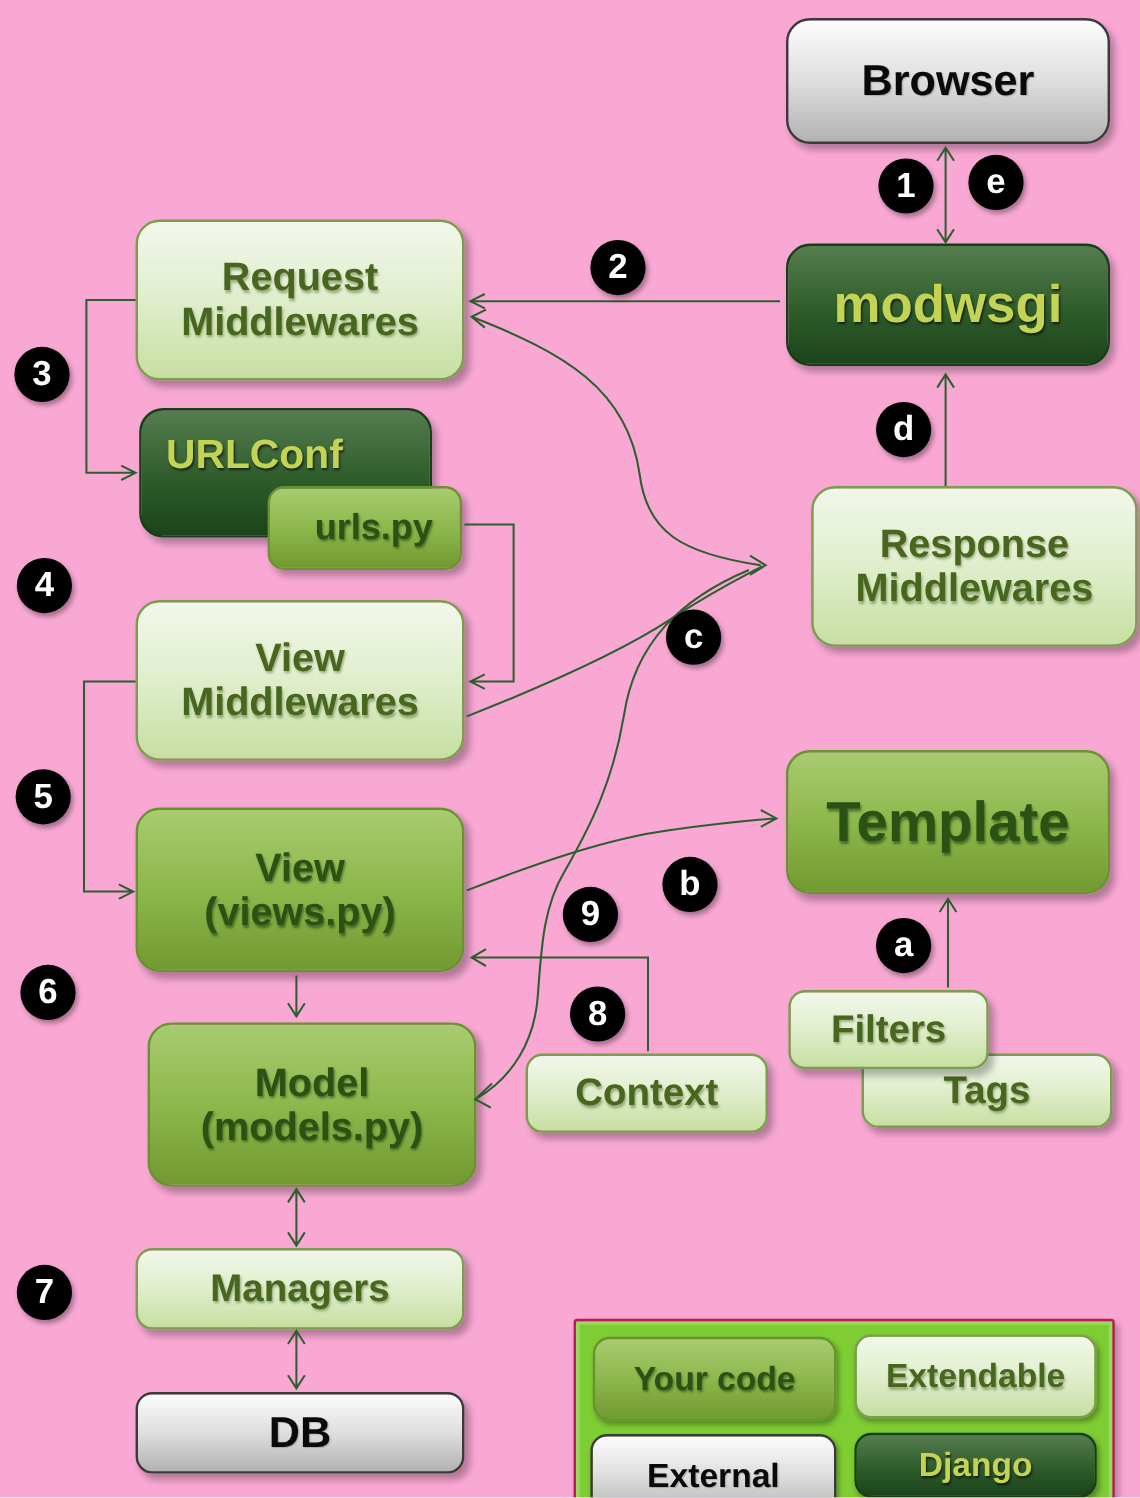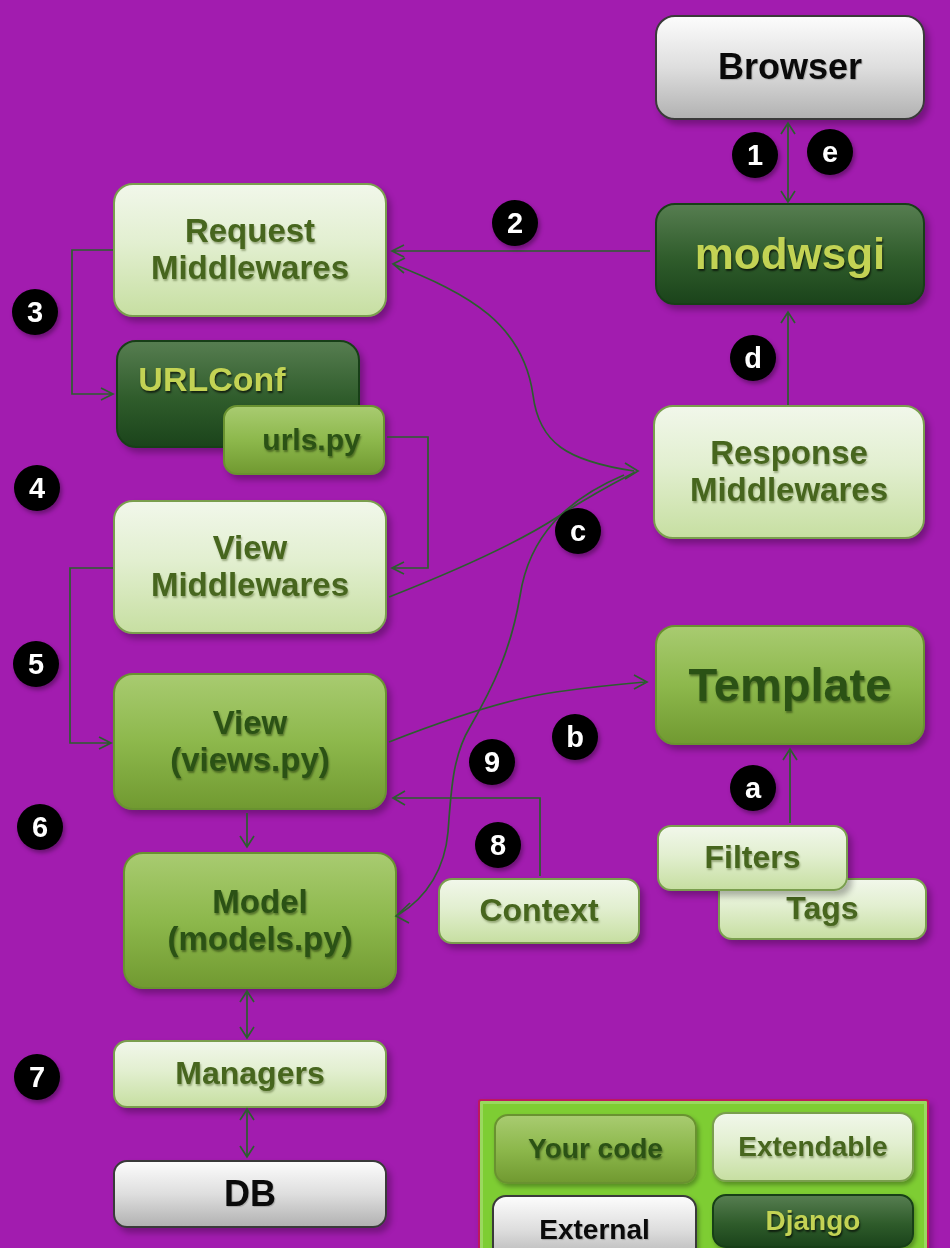--- a/index.html
+++ b/index.html
@@ -1,17 +1,17 @@
 <!DOCTYPE html>
 <html><head>
 <meta charset="utf-8">
 <style>
   html,body{margin:0;padding:0;background:#fff;}
   .canvas{
-    position:relative;width:950px;height:1248px;background:#a21caf;overflow:hidden;
+    position:relative;width:950px;height:1248px;background:#f9a8d4;overflow:hidden;
     font-family:"Liberation Sans", sans-serif;
   }
   .node{
     position:absolute;box-sizing:border-box;
     display:flex;align-items:center;justify-content:center;text-align:center;
     white-space:pre-line;line-height:1.12;font-weight:600;
     border-radius:20px;box-shadow:4px 5px 6px rgba(0,0,0,.28);
     z-index:2;
   }
   .kind-light{
@@ -40,23 +40,23 @@
   .n-browser{left:655px;top:15px;width:270px;height:105px;font-size:36px;}
   .n-modwsgi{left:655px;top:203px;width:270px;height:102px;font-size:44px;}
   .n-reqmid{left:113px;top:183px;width:274px;height:134px;font-size:33px;}
   .n-urlconf{left:116px;top:340px;width:244px;height:108px;font-size:34px;padding:0 52px 30px 0;z-index:2;}
   .n-urlspy{left:223px;top:405px;width:162px;height:70px;font-size:30px;z-index:3;padding-left:15px;}
   .n-viewmid{left:113px;top:500px;width:274px;height:134px;font-size:33px;}
   .n-view{left:113px;top:673px;width:274px;height:137px;font-size:33px;}
   .n-model{left:123px;top:852px;width:274px;height:137px;font-size:33px;}
   .n-managers{left:113px;top:1040px;width:274px;height:68px;font-size:32px;}
   .n-db{left:113px;top:1160px;width:274px;height:68px;font-size:36px;}
-  .n-respmid{left:653px;top:405px;width:272px;height:134px;font-size:33px;}
+  .n-respmid{left:676px;top:405px;width:272px;height:134px;font-size:33px;}
   .n-template{left:655px;top:625px;width:270px;height:120px;font-size:47px;}
-  .n-filters{left:657px;top:825px;width:191px;height:66px;font-size:32px;z-index:3;}
+  .n-filters{left:657px;top:825px;width:167px;height:66px;font-size:32px;z-index:3;}
   .n-tags{left:718px;top:878px;width:209px;height:62px;font-size:32px;z-index:2;}
   .n-context{left:438px;top:878px;width:202px;height:66px;font-size:32px;}
 
   
   .legend{
     position:absolute;left:478px;top:1052px;width:447px;height:180px;
     background:#7ecd33;border:2px solid #be185d;border-radius:3px;
     box-shadow:inset 0 0 0 3px rgba(255,255,255,.22), 3px 4px 6px rgba(0,0,0,.25);
     z-index:2;
     margin-top:47px;

